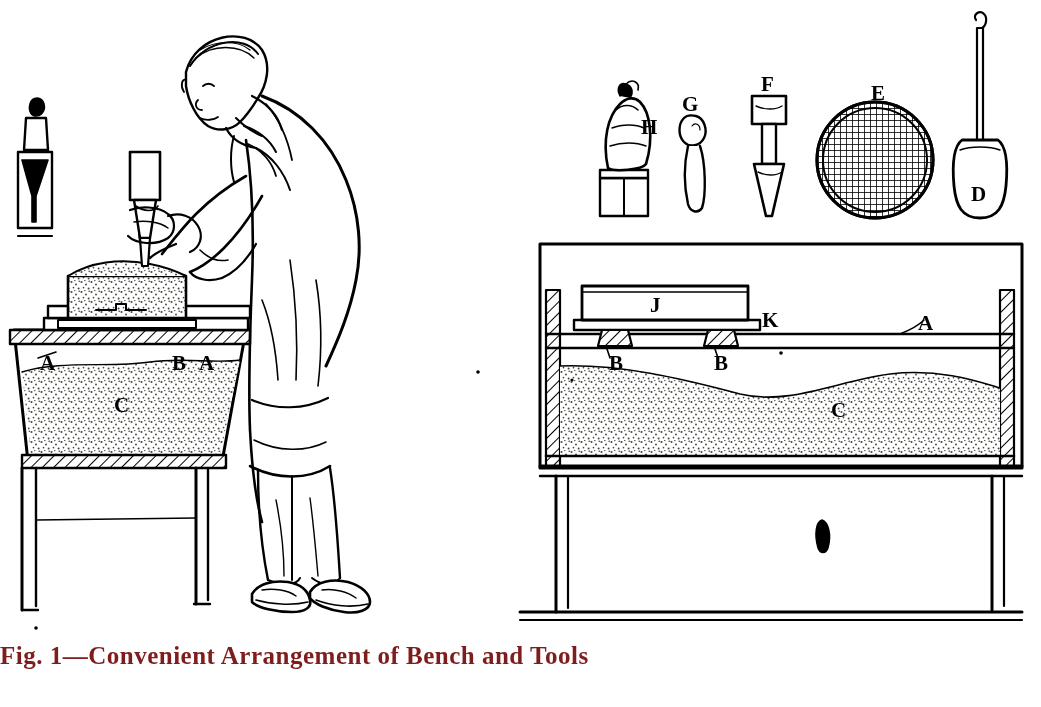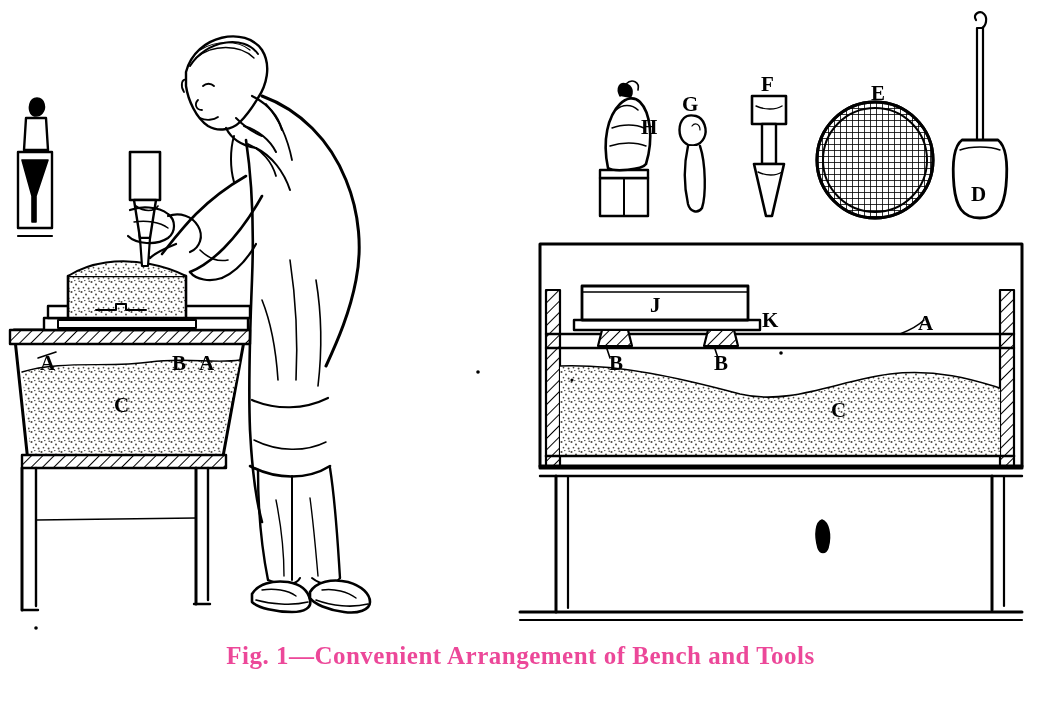--- a/index.html
+++ b/index.html
@@ -20,26 +20,26 @@
     left: 0;
     top: 0;
     width: 1041px;
     height: 707px;
   }
   .caption {
     position: absolute;
     left: 0;
     top: 642px;
     width: 1041px;
-    text-align: center;
+    text-align: left;
     font-family: "Liberation Serif", serif;
     font-size: 25px;
     font-weight: bold;
     letter-spacing: 0.5px;
-    color: #ec4899;
+    color: #7f1d1d;
   }
   .caption .cap-num { font-weight: bold; }
   .caption .cap-text { font-weight: bold; }
   
   text.lbl {
     font-family: "Liberation Serif", serif;
     font-size: 21px;
     font-weight: bold;
     fill: #000000;
   }

